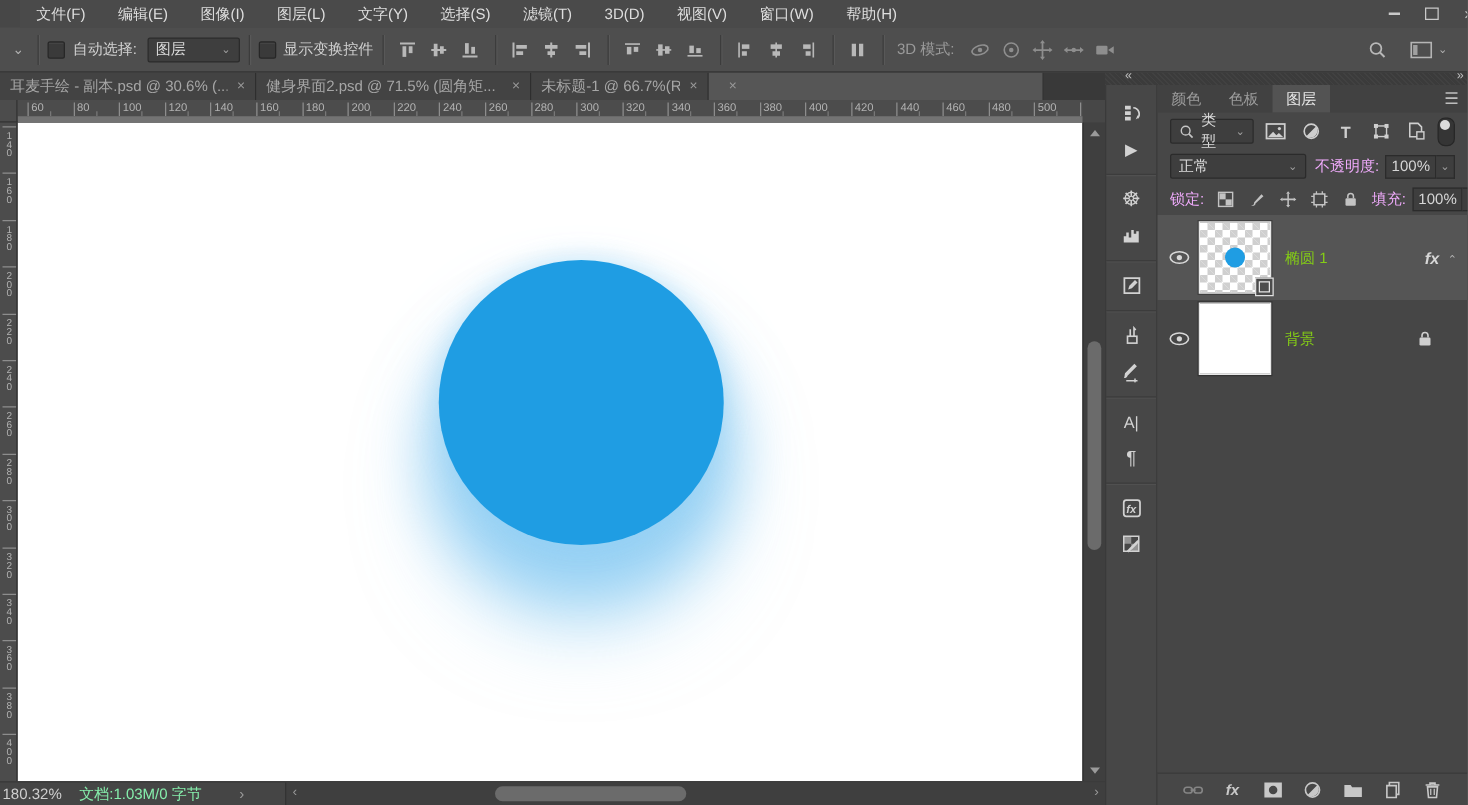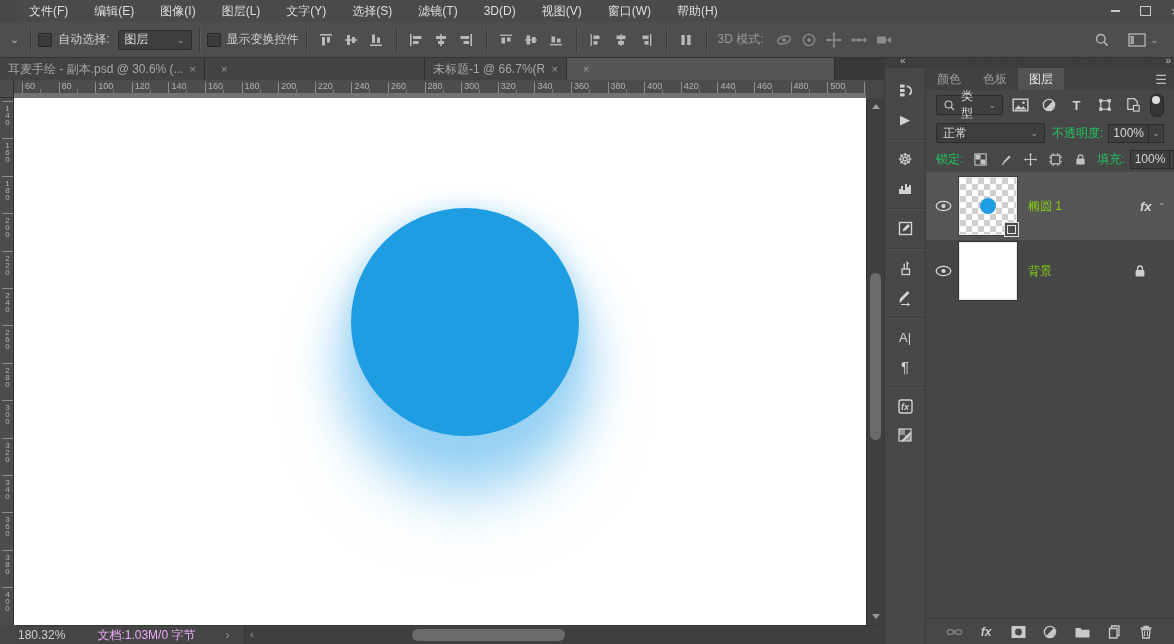--- a/index.html
+++ b/index.html
@@ -79,24 +79,24 @@
                    0 36px 48px 8px rgba(128,199,242,.75),
                    0 66px 62px 4px rgba(163,215,246,.50);}
 
   
   .vscroll{position:absolute;left:866px;top:98px;width:18px;height:527px;background:#3f3f3f;
            border-left:1px solid #333;box-sizing:border-box;z-index:12}
   .vthumb{position:absolute;left:3px;top:175px;width:11px;height:167px;background:#6b6b6b;border-radius:6px}
   .tri{width:0;height:0;position:absolute;left:5px}
   .tri.up{top:6px;border-left:4px solid transparent;border-right:4px solid transparent;border-bottom:5px solid #9a9a9a}
   .tri.down{bottom:6px;border-left:4px solid transparent;border-right:4px solid transparent;border-top:5px solid #9a9a9a}
-  .statusrow{position:absolute;left:16px;top:625px;width:884px;height:19px;background:#454545;display:flex;
+  .statusrow{position:absolute;left:0;top:625px;width:884px;height:19px;background:#454545;display:flex;
              align-items:center;z-index:12;border-top:1px solid #383838;box-sizing:border-box}
   .status-zoom{margin-left:2px;color:#cfcfcf}
-  .status-doc{margin-left:32px;color:#f0abfc}
+  .status-doc{margin-left:14px;color:#86efac}
   .status-chev{margin-left:30px;color:#9a9a9a;font-size:12px}
   .hscroll{position:absolute;left:228px;top:0;width:656px;height:18px;background:#3f3f3f;border-left:1px solid #333;box-sizing:border-box}
   .hthumb{position:absolute;left:167px;top:3px;width:153px;height:12px;background:#6b6b6b;border-radius:6px}
   .harr{position:absolute;top:2px;color:#9a9a9a;font-size:11px}
   .harr.l{left:5px}.harr.r{right:5px}
 
   
   .dockstrip{position:absolute;left:884px;top:68px;width:41px;height:576px;background:var(--panel);
              border-left:1px solid #3a3a3a;box-sizing:border-box;display:flex;flex-direction:column;
              align-items:center;padding-top:8px;z-index:20}
@@ -114,21 +114,21 @@
   .p-row{display:flex;align-items:center;padding:0 10px;box-sizing:border-box;flex:none}
   .filter-row{height:30px;gap:7px}
   .filter-select{width:98px}
   .filter-select .s-icon{margin-right:5px;color:#c5c5c5}
   .ficon{width:21px;height:21px;display:flex;align-items:center;justify-content:center;color:#cfcfcf;flex:none}
   .toggle{margin-left:auto;width:12px;height:21px;background:#353535;border:1px solid #272727;border-radius:6px;position:relative;flex:none}
   .toggle .knob{position:absolute;left:1px;top:1px;width:8px;height:8px;border-radius:50%;background:#dcdcdc}
   .blend-row{height:26px}
   .blend-select{width:109px}
   .rgroup{margin-left:auto;display:flex;align-items:center}
-  .rlabel{color:#22c55e;margin-right:5px;white-space:nowrap}
+  .rlabel{color:#f0abfc;margin-right:5px;white-space:nowrap}
   .value-box{height:19px;min-width:34px;background:var(--well);border:1px solid var(--well-border);
              display:flex;align-items:center;justify-content:flex-end;padding:0 4px;box-sizing:border-box}
   .chev-box{height:19px;width:15px;background:var(--well);border:1px solid var(--well-border);border-left:0;
             display:flex;align-items:center;justify-content:center;font-size:9px;color:#a5a5a5;box-sizing:border-box}
   .lock-row{height:26px;gap:9px}
   .lock-ico{width:16px;height:16px;display:flex;align-items:center;justify-content:center;color:#c3c3c3;flex:none}
 
   .layers-list{flex:1;overflow:hidden;background:#464646}
   .layer-row{display:flex;align-items:center;box-sizing:border-box}
   .layer-row.selected{background:#555555;height:68px}
@@ -505,20 +505,21 @@
       </span>
     </div>
   </div>
 
   <div class="tabbar">
     <div class="doc-tab tab1">
       <span class="t-title">耳麦手绘 - 副本.psd @ 30.6% (...</span>
       <span class="t-close">×</span>
     </div>
     <div class="doc-tab tab2">
+      <span class="t-title">健身界面2.psd @ 71.5% (圆角矩...</span>
       <span class="t-close">×</span>
     </div>
     <div class="doc-tab tab3">
       <span class="t-title">未标题-1 @ 66.7%(RGB/...</span>
       <span class="t-close">×</span>
     </div>
     <div class="doc-tab tab4 active">
       <span class="t-close">×</span>
     </div>
   </div>

